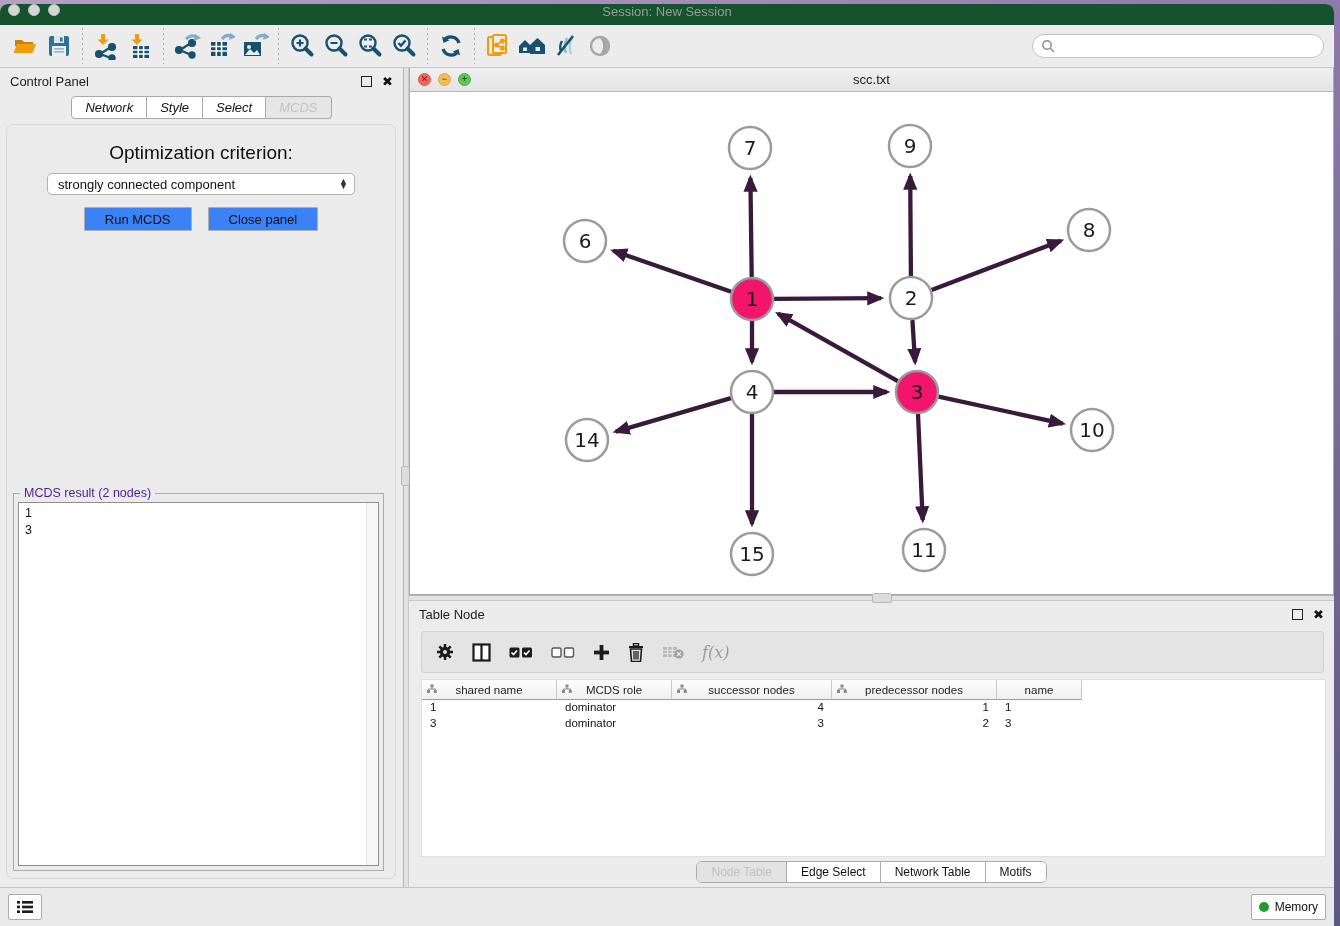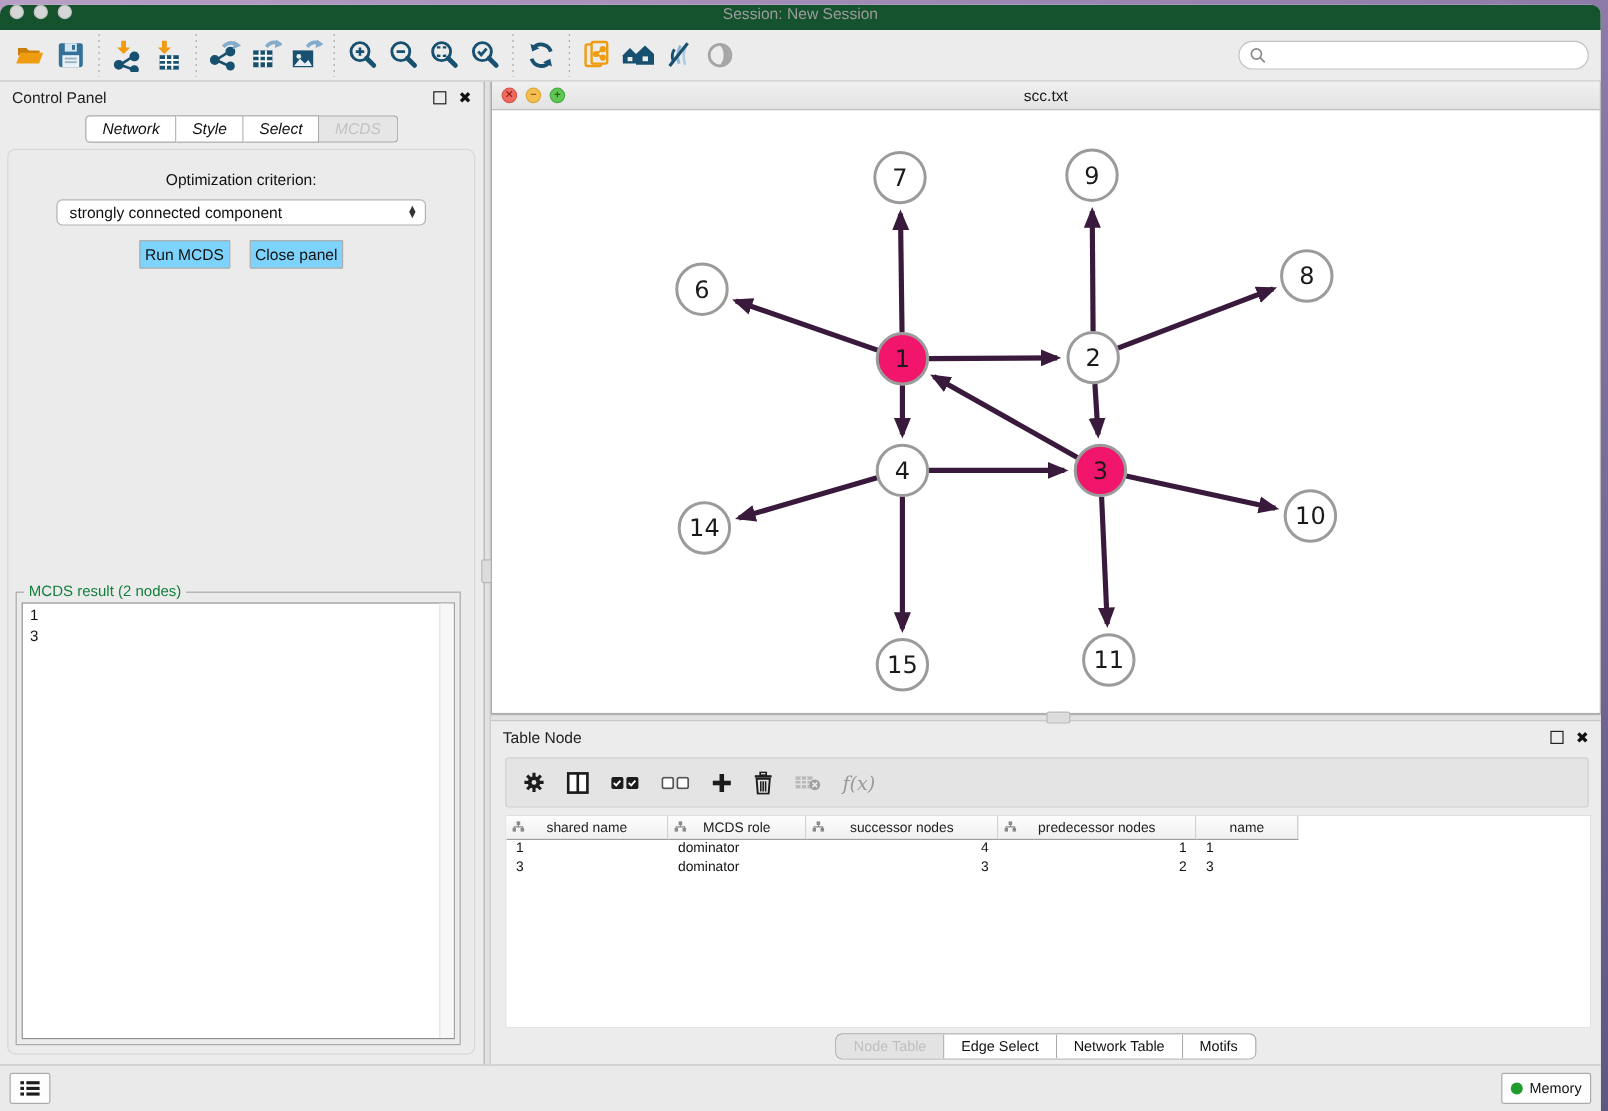--- a/index.html
+++ b/index.html
@@ -30,30 +30,30 @@
   .panel-header .ptitle{font-size:13px;color:#222;flex:1;}
   .ph-icons{display:flex;gap:10px;align-items:center;}
   .float-ico{width:9px;height:9px;border:1.6px solid #222;display:inline-block;}
   .close-ico{font-size:13px;font-weight:bold;color:#111;line-height:1;}
   .ctabs{display:flex;justify-content:center;margin:2px 0 0 0;flex:none;}
   .ctab{font-size:13px;padding:3px 13px;background:#fff;border:1px solid #a9a9a9;border-left:none;color:#111;border-radius:0;font-style:italic;}
   .ctab:first-child{border-left:1px solid #a9a9a9;border-radius:4px 0 0 4px;}
   .ctab:last-child{border-radius:0 4px 4px 0;}
   .ctab.active{background:#e6e6e6;color:#c3c3c3;}
   .cinner{flex:1;margin:5px 7px 8px 6px;background:#ebebeb;border:1px solid #d7d7d7;border-radius:7px;position:relative;min-height:0;}
-  .opt-label{text-align:center;font-size:13px;color:#111;margin-top:17px;}
+  .opt-label{text-align:center;font-size:19px;color:#111;margin-top:17px;}
   .dropdown{margin:9px auto 0 auto;width:308px;height:22px;background:#fff;border:1px solid #b3b3b3;border-radius:5px;
     display:flex;align-items:center;font-size:13px;color:#111;padding:0 6px 0 10px;box-sizing:border-box;}
   .dropdown .dval{flex:1;}
   .stepper{display:flex;flex-direction:column;align-items:center;line-height:5px;font-size:9px;color:#333;}
   .btn-row{display:flex;justify-content:center;gap:16px;margin-top:12px;}
-  .aqua-btn{height:22px;background:#7dd3fc;border:1px solid #adadad;border-radius:1px;font-size:13px;color:#111;
-    display:flex;align-items:center;justify-content:center;padding:0 4px;}
+  .aqua-btn{height:22px;background:#3b82f6;border:1px solid #adadad;border-radius:1px;font-size:13px;color:#111;
+    display:flex;align-items:center;justify-content:center;padding:0 20px;}
   .result-fs{position:absolute;left:6px;right:11px;top:368px;bottom:7px;border:1px solid #ababab;background:#ebebeb;}
-  .result-legend{position:absolute;top:-8px;left:6px;background:#ebebeb;padding:0 4px;font-size:12.5px;color:#15803d;}
+  .result-legend{position:absolute;top:-8px;left:6px;background:#ebebeb;padding:0 4px;font-size:12.5px;color:#4c1d95;}
   .result-box{position:absolute;left:4px;right:4px;top:8px;bottom:4px;background:#fff;border:1px solid #8f8f8f;display:flex;}
   .result-text{flex:1;font-size:12.5px;color:#111;padding:2px 0 0 6px;line-height:17px;white-space:pre;}
   .result-scroll{width:11px;background:#f7f7f7;border-left:1px solid #e3e3e3;}
   
   .rightcol{flex:1;display:flex;flex-direction:column;min-width:0;}
   .netwin{height:526px;flex:none;display:flex;flex-direction:column;border:1px solid #acacac;border-top:none;position:relative;}
   .net-titlebar{height:23px;background:linear-gradient(#f0f0f0,#e3e3e3);border-bottom:1px solid #b5b5b5;
     display:flex;align-items:center;position:relative;flex:none;}
   .net-lights{display:flex;gap:7px;margin-left:8px;z-index:2;}
   .nlight{width:13px;height:13px;border-radius:50%;box-sizing:border-box;display:flex;align-items:center;justify-content:center;

